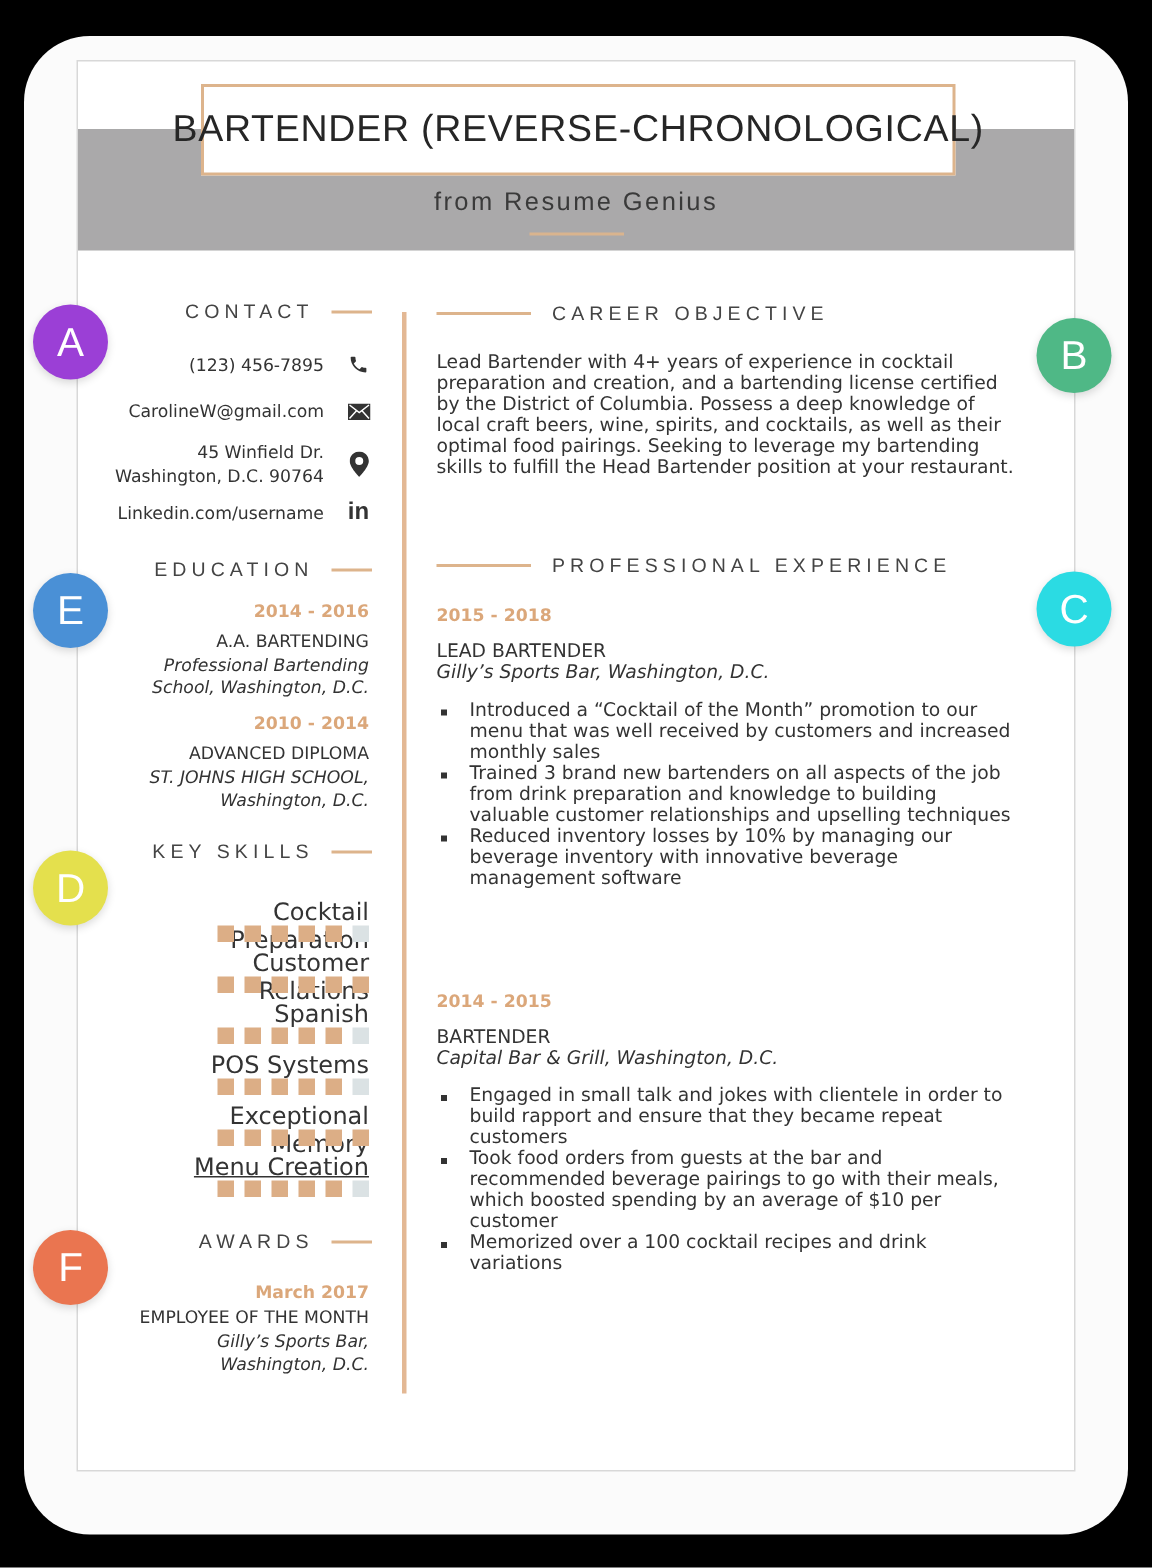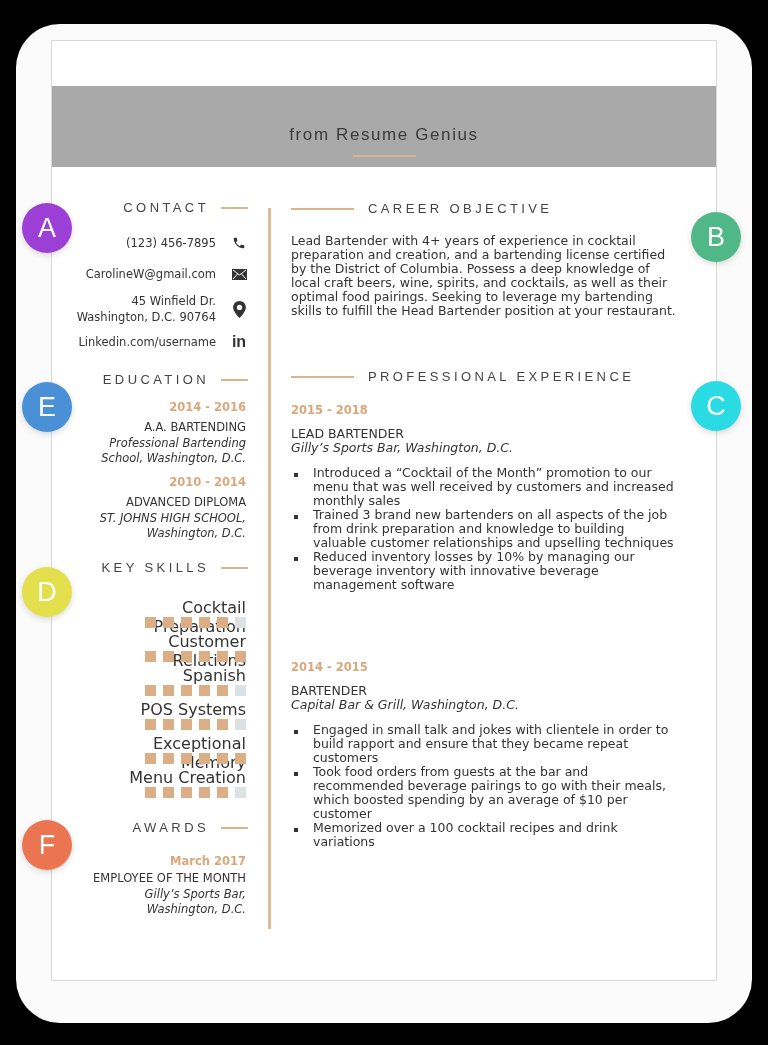--- a/index.html
+++ b/index.html
@@ -45,20 +45,23 @@
            display:flex; align-items:center; justify-content:center; font-family:"Liberation Sans", sans-serif;
            box-shadow:0 2px 6px rgba(0,0,0,0.15); }
 </style>
 </head>
 <body>
 
 <div class="card"></div>
 
 <div class="page">
   <div class="band"></div>
+  <div class="title-box">
+    <span class="title">BARTENDER (REVERSE-CHRONOLOGICAL)</span>
+  </div>
   <div class="subtitle">from Resume Genius</div>
   <div class="sub-line"></div>
   <div class="vdivider"></div>
 
   <div class="left-col" style="top:0;left:0;height:100%;">
 
     <div class="l-head" style="top:159px;">
       <span class="sec-head">CONTACT</span>
       <span class="rule"></span>
     </div>
@@ -155,21 +158,21 @@
         </div>
         <div class="skill-label" style="top: 693px; right: 2px;">Exceptional Memory</div>
         <div class="squares" style="top: 712px; right: 2px;">
           <span class="sq"></span>
           <span class="sq"></span>
           <span class="sq"></span>
           <span class="sq"></span>
           <span class="sq"></span>
           <span class="sq"></span>
         </div>
-        <div class="skill-label" style="top: 727px; right: 2px;">Menu Creation</div>
+        <div class="skill-label" style="top: 727px; right: 2px; text-decoration: underline;">Menu Creation</div>
         <div class="squares" style="top: 746px; right: 2px;">
           <span class="sq"></span>
           <span class="sq"></span>
           <span class="sq"></span>
           <span class="sq"></span>
           <span class="sq"></span>
           <span class="sq empty"></span>
         </div>
       </div>
 

